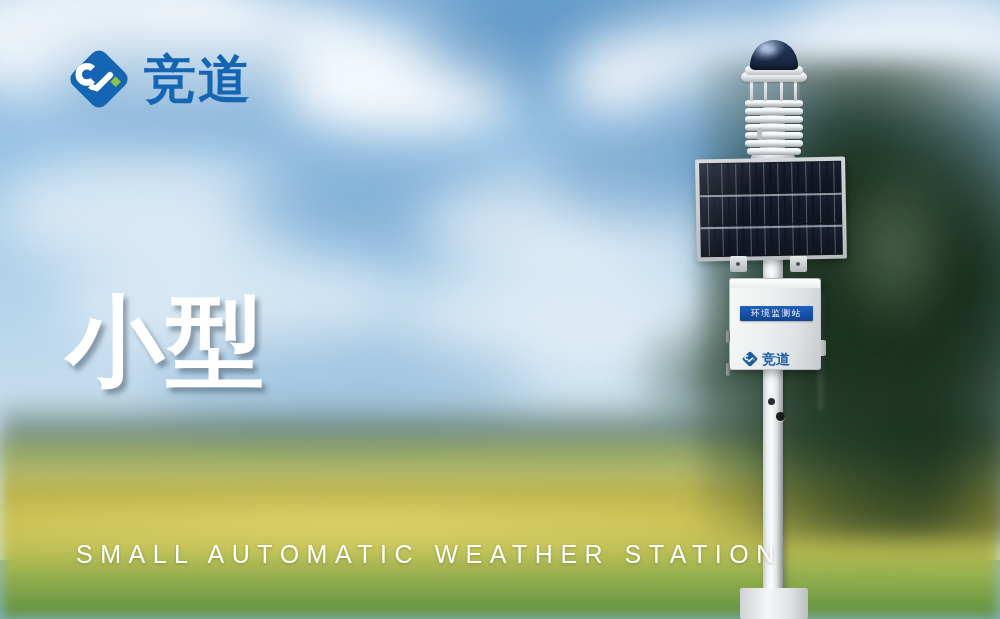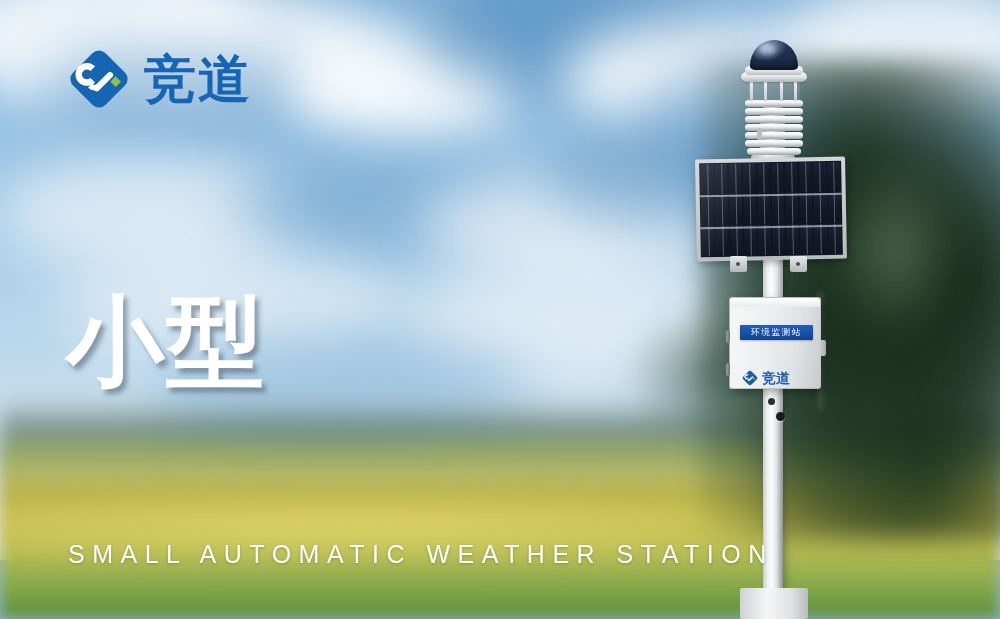--- a/index.html
+++ b/index.html
@@ -85,21 +85,21 @@
     position:absolute;left:66px;top:292px;color:#ffffff;
     font-family:"DejaVu Sans","Liberation Sans",sans-serif;
     font-weight:bold;line-height:1.02;
     text-shadow:4px 5px 5px rgba(40,55,70,.42);
     letter-spacing:2px;
   }
   .hl-1{font-size:98px;display:block;}
   .hl-2{font-size:98px;display:block;margin-top:6px;}
 
   .subtitle{
-    position:absolute;left:68px;top:540px;color:#ffffff;
+    position:absolute;left:76px;top:540px;color:#ffffff;
     font-size:25px;letter-spacing:7.5px;font-weight:300;
     white-space:nowrap;
     text-shadow:0 1px 3px rgba(60,70,40,.35);
     font-family:"Liberation Sans","DejaVu Sans",sans-serif;
   }
 
   
   #station{position:absolute;left:0;top:0;width:1000px;height:619px;pointer-events:none;}
   #station > *{pointer-events:auto;}
 
@@ -239,21 +239,21 @@
   .panel-bracket.l{left:730px;}
   .panel-bracket.r{left:790px;}
   .bracket-dot{
     position:absolute;top:262px;width:4px;height:4px;border-radius:50%;background:#4c5255;
   }
   .bracket-dot.l{left:736px;}
   .bracket-dot.r{left:796px;}
 
   
   .box{
-    position:absolute;left:729px;top:297px;width:92px;height:92px;
+    position:absolute;left:729px;top:278px;width:92px;height:92px;
     background:linear-gradient(100deg,#f6f8f8 0%,#eceeef 42%,#dfe2e3 72%,#c6cbcd 100%);
     border-radius:3px;
     box-shadow:3px 4px 9px rgba(0,0,0,.3);
     border:1px solid rgba(150,158,160,.55);
     box-sizing:border-box;
     text-align:center;
   }
   .box-top{
     position:absolute;left:0;top:0;width:100%;height:9px;
     background:linear-gradient(180deg,#ffffff,#e9ecec);

